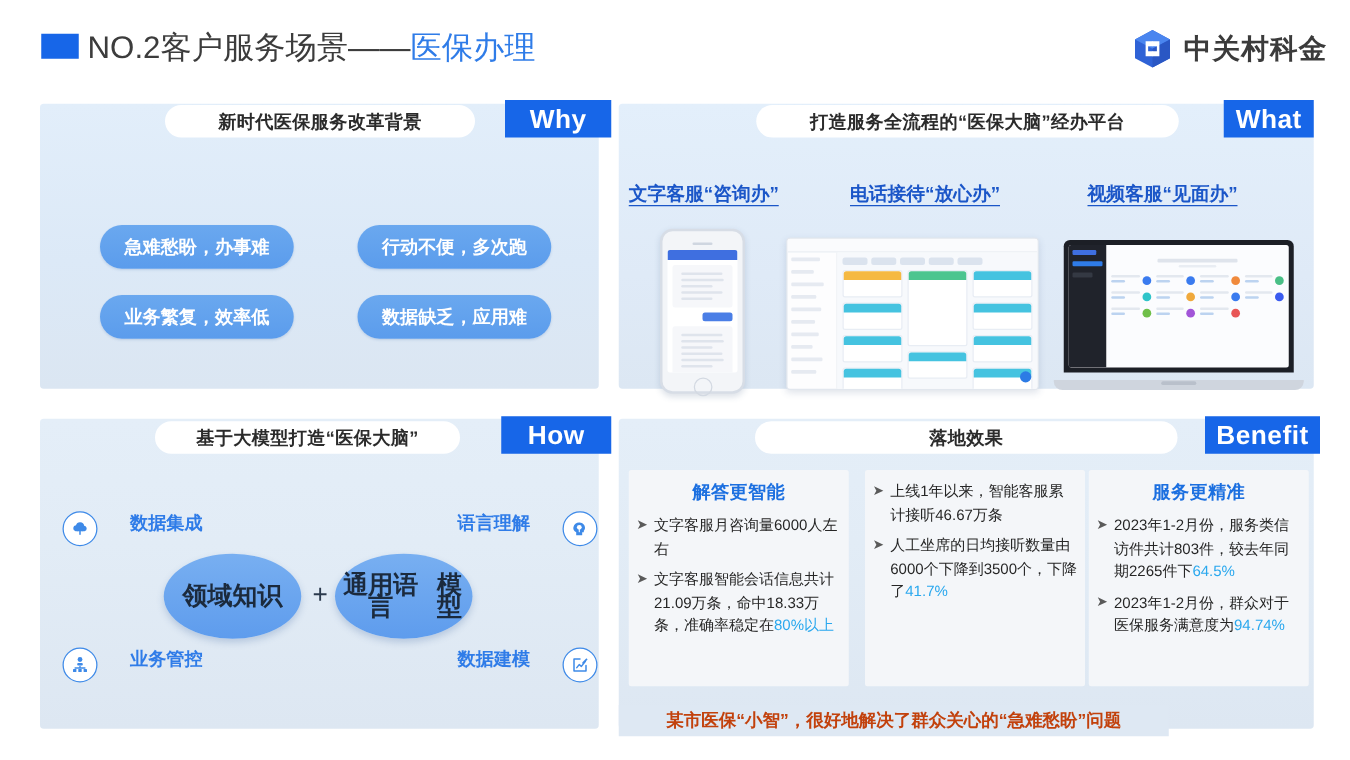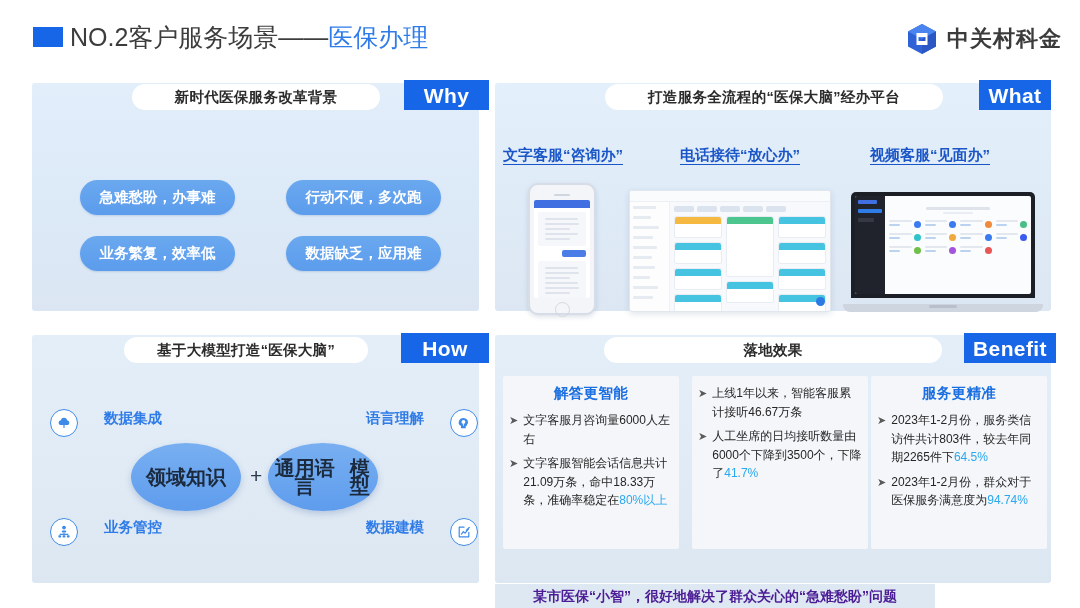--- a/index.html
+++ b/index.html
@@ -170,23 +170,23 @@
   }
   .bcard-title {
     text-align: center; font-size: 14.5px; font-weight: 700; color: #1b6fe0;
     margin-bottom: 8px; letter-spacing: .3px;
   }
   .bullet { display: flex; gap: 5px; margin-bottom: 6px; }
   .bullet .arrow { flex: none; color: #5a5a5a; font-size: 11px; line-height: 18px; }
   .bullet .btxt { font-size: 12px; line-height: 18.5px; color: #262626; }
   .hl { color: #2aa8ee; }
   .summary {
-    position: absolute; left: 495px; top: 584px; width: 440px; height: 25px;
+    position: absolute; left: 495px; top: 564px; width: 440px; height: 25px;
     background: #dee8f3; display: flex; align-items: center; justify-content: center;
-    font-size: 14px; font-weight: 700; color: #4c1d95; white-space: nowrap;
+    font-size: 14px; font-weight: 700; color: #c2410c; white-space: nowrap;
   }
 </style>
 </head>
 <body>
 
 <div id="slide">
 
   <div class="header">
     <div class="title-marker"></div>
     <div class="title-text"><span>NO.2客户服务场景——</span><span class="title-accent">医保办理</span></div>

